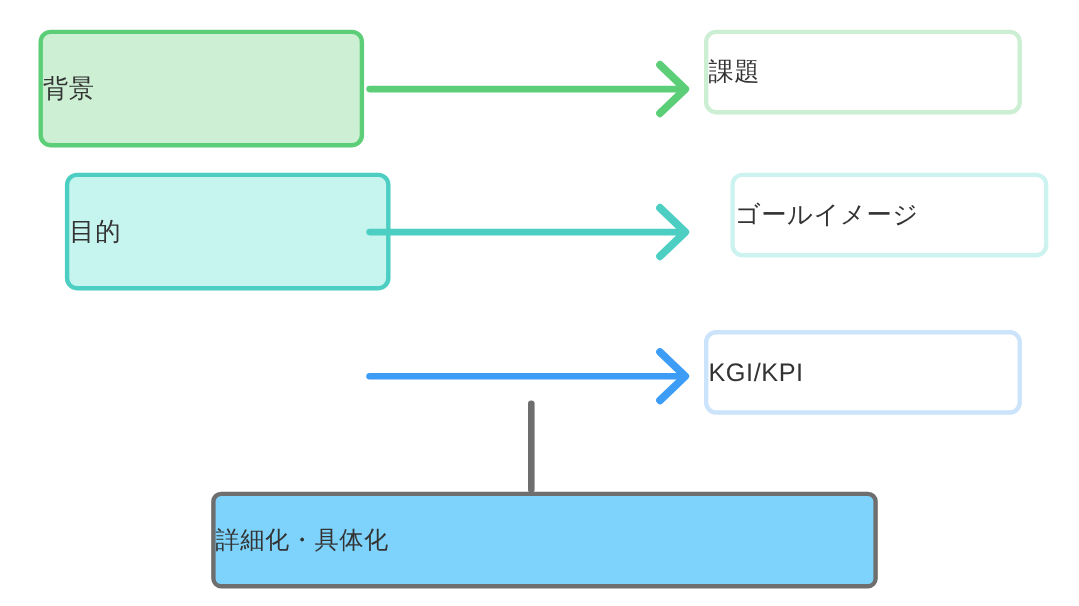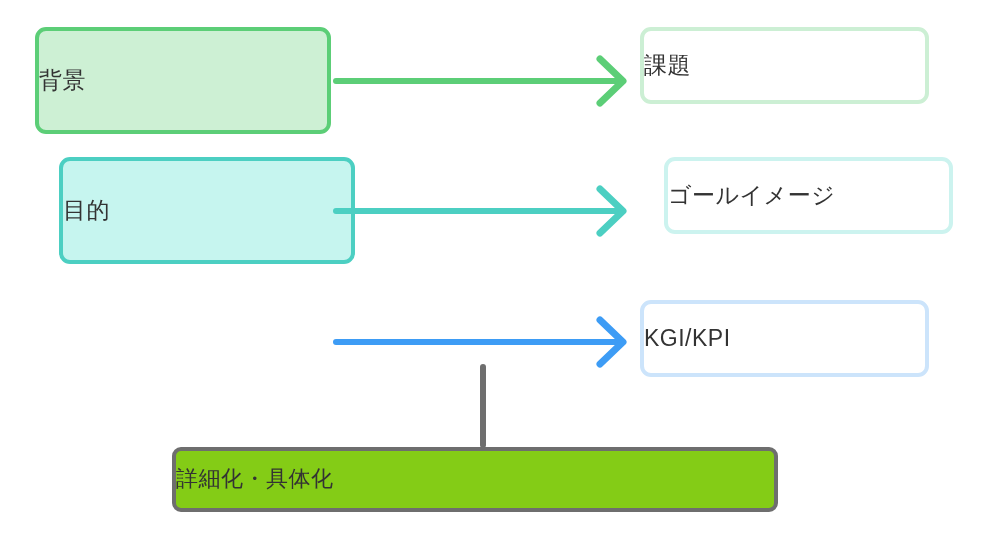--- a/index.html
+++ b/index.html
@@ -53,25 +53,25 @@
   .fill-green { background: #cdf0d4; border-color: #5cce77; }
   .fill-teal  { background: #c6f5ef; border-color: #4ccfc2; }
   .fill-blue  { background: #c5e3fc; border-color: #3d9cf5; }
 
   .edge-green { border-color: #ccefd4; }
   .edge-teal  { border-color: #ccf3ef; }
   .edge-blue  { border-color: #cce4fb; margin-top: 12px; }
 
   
   .node-bottom {
-    left: 172px;
+    left: 192px;
     top: 447px;
     width: 606px;
-    height: 65px;
-    background: #84cc16;
+    height: 88px;
+    background: #7dd3fc;
     border-color: #6e6e6e;
     border-radius: 9px;
   }
   .node-bottom .node-label { font-size: 22px; }
 
   
   .arrow {
     position: absolute;
     left: 332px;
     width: 300px;

